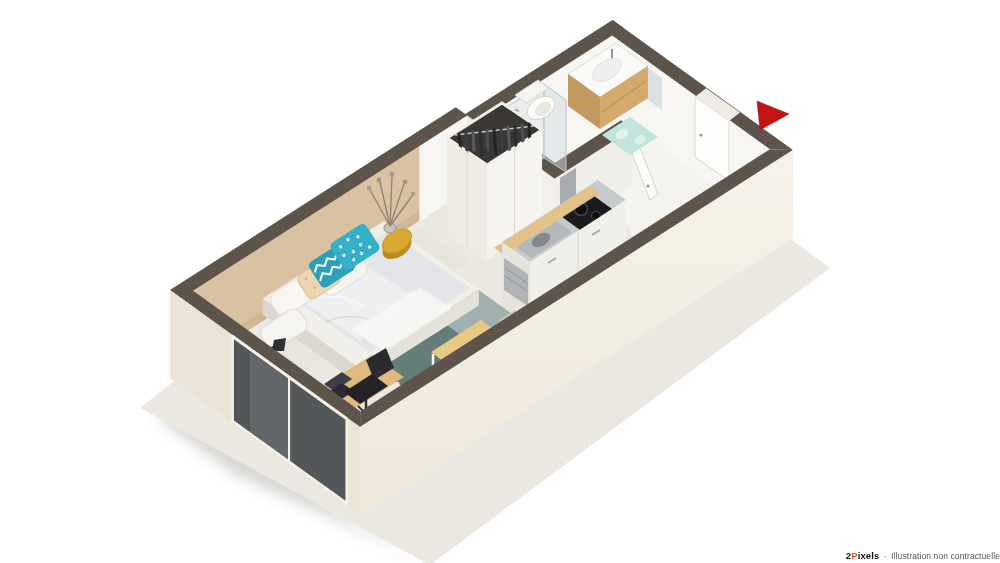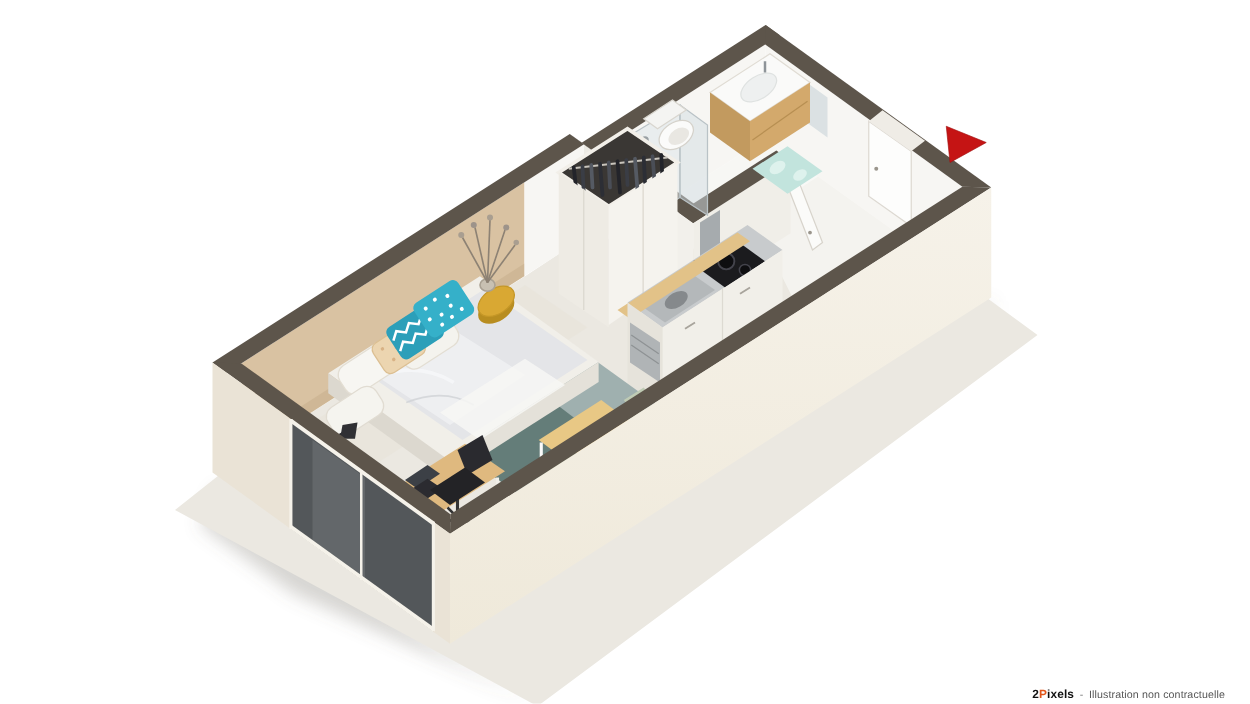--- a/index.html
+++ b/index.html
@@ -1,19 +1,19 @@
 <!DOCTYPE html>
 <html><head>
 <meta charset="utf-8">
 <style>
   html,body{margin:0;padding:0;background:#ffffff;}
   .page{position:relative;width:1000px;height:563px;background:#ffffff;overflow:hidden;
         font-family:"Liberation Sans",sans-serif;}
   .plan-svg{position:absolute;left:0;top:0;}
-  .watermark{position:absolute;right:20px;bottom:2px;font-size:8.5px;color:#555;
+  .watermark{position:absolute;right:0;bottom:2px;font-size:8.5px;color:#555;
              letter-spacing:.1px;white-space:nowrap;}
   .watermark .brand{font-weight:bold;color:#111;font-size:9.5px;}
   .watermark .brand-p{font-weight:bold;color:#e2561b;font-size:9.5px;}
   .watermark .sep{color:#777;margin:0 2px;}
   .watermark .note{color:#555;}
 </style>
 </head>
 <body>
 
 <div class="page">

